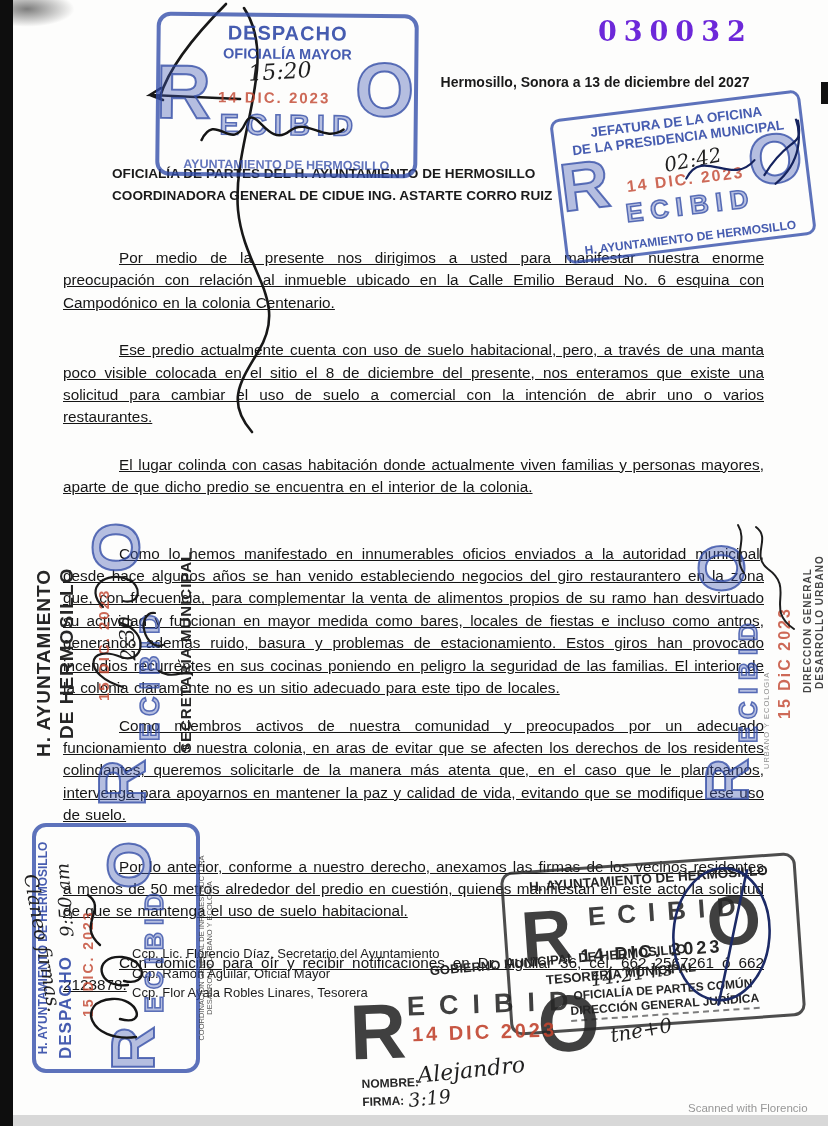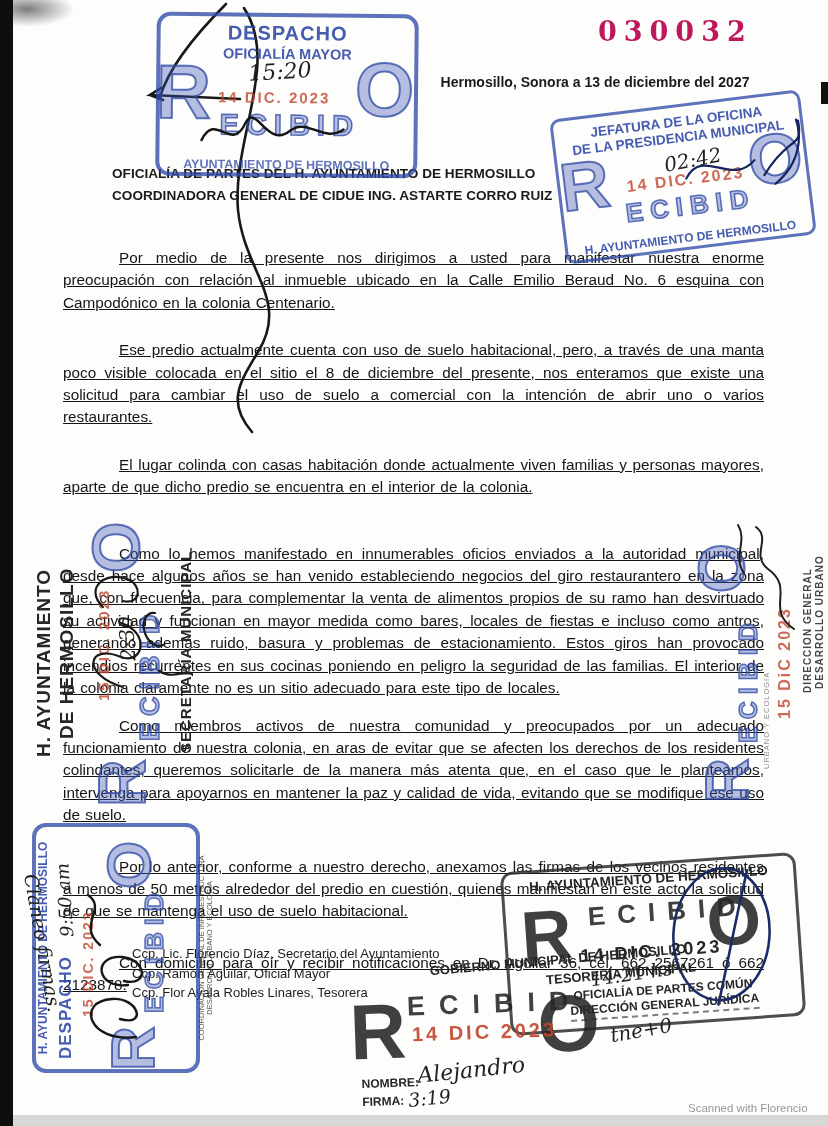--- a/index.html
+++ b/index.html
@@ -10,21 +10,21 @@
 
   
   .edge-left{left:0;top:0;width:13px;height:1126px;background:#0e0e0e;}
   .edge-notch{right:0;top:82px;width:7px;height:22px;background:#111;}
   .edge-top-smudge{left:13px;top:0;width:70px;height:30px;background:
       radial-gradient(ellipse at 20% 30%, rgba(20,20,20,.55), rgba(20,20,20,0) 60%);}
   .bottom-band{left:13px;bottom:0;width:815px;height:11px;background:#d8d8d8;}
 
   
   .folio{left:598px;top:16px;font-family:"DejaVu Serif",serif;font-weight:700;
-         font-size:27px;letter-spacing:7px;color:#be185d;}
+         font-size:27px;letter-spacing:7px;color:#6d28d9;}
   .dateline{left:420px;top:74px;width:350px;text-align:center;font-weight:700;font-size:14px;}
   .recipient{left:112px;top:163px;font-weight:700;font-size:13.6px;line-height:21.5px;}
   .bodytext{left:63px;top:247px;width:701px;font-size:15.3px;line-height:22.4px;
             text-align:justify;color:#151515;word-spacing:1px;}
   .bodytext p{margin:0;text-indent:56px;text-decoration:underline;}
   .bodytext p.g1{margin-bottom:25px;}
   .bodytext p.g2{margin-bottom:25px;}
   .bodytext p.g3{margin-bottom:44px;}
   .bodytext p.g4{margin-bottom:15px;}
   .bodytext p.g5{margin-bottom:29px;}

